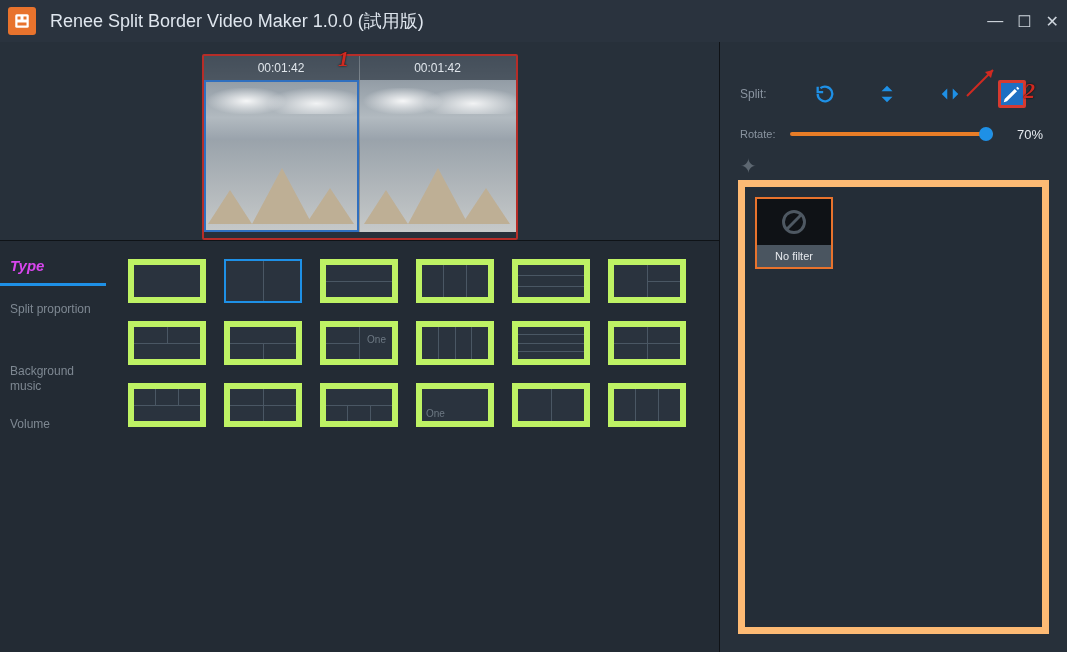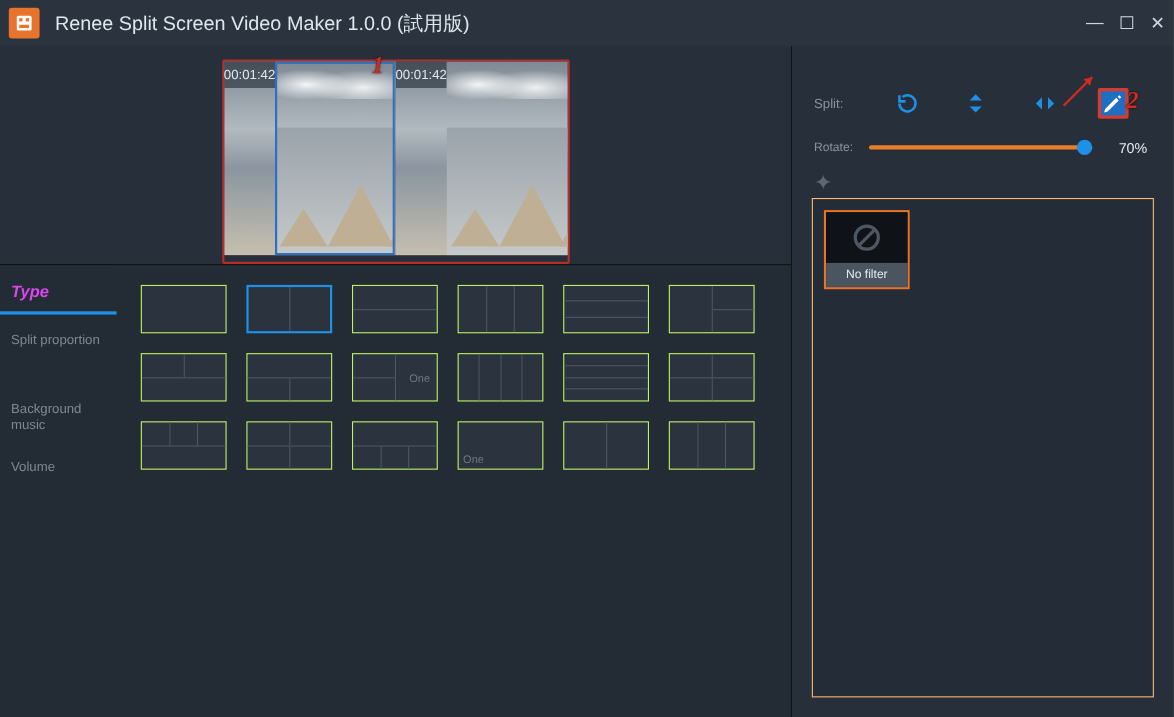--- a/index.html
+++ b/index.html
@@ -12,21 +12,21 @@
 .win-btns { display:flex; gap:14px; align-items:center; color:#cfd6de; }
 .win-btns span { cursor:pointer; font-size:16px; }
 
 .main { flex:1; display:flex; }
 .left { flex:1; display:flex; flex-direction:column; position:relative; }
 .right { width:348px; border-left:1px solid #0f1216; background:#27303a; display:flex; flex-direction:column; padding-top:30px; }
 
 .preview-area { height:198px; background:#27303a; display:flex; justify-content:center; padding-top:12px; position:relative;}
 .preview-pair { display:flex; border:2px solid transparent; position:relative;}
 .preview-pair.outer { border:2px solid #b62d28; border-radius:2px; }
-.preview-cell { width:156px; height:176px; background:linear-gradient(to bottom,#7e8994 0%,#b2bac0 35%,#8b95a0 55%,#c5bfb0 100%); position:relative; display:flex; flex-direction:row; }
+.preview-cell { width:156px; height:176px; background:linear-gradient(to bottom,#7e8994 0%,#b2bac0 35%,#8b95a0 55%,#c5bfb0 100%); position:relative; display:flex; flex-direction:column; }
 .preview-cell .timebar { height:24px; background:rgba(30,40,52,0.6); color:#e0e6ec; font-size:12px; display:flex; align-items:center; justify-content:center; }
 .preview-cell .scene { flex:1; position:relative; overflow:hidden; }
 .cloudband{position:absolute;top:8px;left:-10px;right:-10px;height:26px;background:radial-gradient(ellipse 40px 14px at 30% 50%,rgba(255,255,255,0.9),rgba(255,255,255,0)),radial-gradient(ellipse 50px 16px at 70% 60%,rgba(255,255,255,0.85),rgba(255,255,255,0));}
 .seaband{position:absolute;top:60px;left:0;right:0;bottom:0;background:linear-gradient(#9aa3ab,#c6c9c9);}
 .mound{position:absolute;bottom:8px;width:0;height:0;border-left:30px solid transparent;border-right:30px solid transparent;border-bottom:46px solid #c8b89d; filter:brightness(0.95);}
 .mound.m1{left:4px;border-bottom-width:34px;border-left-width:22px;border-right-width:22px;}
 .mound.m2{left:48px;border-bottom-width:56px;}
 .mound.m3{left:102px;border-bottom-width:36px;border-left-width:24px;border-right-width:24px;}
 .preview-cell.leftcell { border-right:1px solid rgba(0,0,0,0.15);}
 .preview-cell.leftcell .scene::after{content:"";position:absolute;inset:0;border:2px solid #2f6fbf; pointer-events:none;}
@@ -44,60 +44,60 @@
 .timecode { font-size:11px; color:#9ea7b0; letter-spacing:0.5px;}
 
 .gallery { flex:1; display:flex; background:#232b34; border-top:1px solid #0f1317;}
 .sidebar { width:106px; background:#232b34; padding-top:8px; display:flex; flex-direction:column; gap:8px; font-size:12px; color:#7e8892;}
 .side-item { padding:8px 10px; cursor:pointer; line-height:1.2;}
 .side-item.active { color:#d946ef; border-bottom:3px solid #1e90e6; font-weight:bold; font-style:italic; font-size:15px;}
 .layout-grid { flex:1; padding:18px 14px 18px 22px; overflow-y:scroll; display:flex; flex-wrap:wrap; gap:18px 18px; align-content:flex-start; position:relative;}
 .layout-grid::-webkit-scrollbar{width:16px;background:#2b343e;}
 .layout-grid::-webkit-scrollbar-thumb{background:#4a5560;border-radius:2px;}
 .layout-grid::-webkit-scrollbar-button{height:14px;background:#3a4450;}
-.lay { width:78px; height:44px; border:1px solid #bef264; background:#2a333e; cursor:pointer; position:relative; display:flex;}
+.lay { width:78px; height:44px; border:6px solid #bef264; background:#2a333e; cursor:pointer; position:relative; display:flex;}
 .lay.selected { border:2px solid #1e90e6; }
 .lay .v { border-left:1px solid #4a5764; }
 .lay .h { border-top:1px solid #4a5764; }
 .lay-label{position:absolute;bottom:2px;left:4px;font-size:10px;color:#6d7883;}
 
 .right-row { display:flex; align-items:center; padding:0 24px 0 20px; height:44px; color:#8a94a0; font-size:12px;}
 .right-label { width:54px; }
 .rot-btns { flex:1; display:flex; justify-content:space-around; align-items:center; }
 .rot-btn { width:28px; height:28px; display:flex; align-items:center; justify-content:center; cursor:pointer; color:#1e90e6; }
 .rot-btn svg { width:22px; height:22px; }
 .rot-btn.boxed { border:3px solid #d63a30; background:#1e6fc2; color:#fff; border-radius:2px; }
 
 .vol-row { display:flex; align-items:center; padding:0 24px 0 20px; height:36px; color:#8a94a0; font-size:11px; gap:10px;}
 .vol-label { width:40px; line-height:1.1;}
 .vol-track { flex:1; height:4px; background:#e87d27; position:relative; border-radius:2px;}
 .vol-thumb { position:absolute; right:0; top:-5px; width:14px;height:14px;border-radius:50%;background:#1e90e6;}
 .vol-val { width:40px; color:#e6eaef; font-size:13px; text-align:right;}
 
 .filter-head { height:28px; padding-left:20px; color:#5d6771; display:flex; align-items:center; font-size:20px;}
-.filter-panel { flex:1; margin:0 18px 18px 18px; border:1px solid #fdba74; background:#242d37; padding:10px; display:flex; align-content:flex-start; flex-wrap:wrap;}
+.filter-panel { flex:1; margin:0 18px 18px 18px; border:7px solid #fdba74; background:#242d37; padding:10px; display:flex; align-content:flex-start; flex-wrap:wrap;}
 .filter-item { width:78px; display:flex; flex-direction:column; align-items:center; border:2px solid #e8732d; background:#111418; cursor:pointer;}
 .filter-thumb { width:74px; height:46px; background:#0f1216; display:flex; align-items:center; justify-content:center;}
 .filter-thumb svg { width:28px;height:28px; color:#4e5862;}
 .filter-label { width:100%; height:22px; background:#4a5560; color:#e6e9ed; font-size:11px; display:flex; align-items:center; justify-content:center;}
 </style>
 </head>
 <body>
 
 <div class="window">
   <div class="titlebar">
     <div class="app-icon">
       <svg viewBox="0 0 24 24" fill="#fff">
           <rect x="3" y="3" width="18" height="18" rx="2" fill="#fff"></rect>
           <rect x="6" y="6" width="4" height="4" fill="#e8732d"></rect>
           <rect x="14" y="6" width="4" height="4" fill="#e8732d"></rect>
           <rect x="6" y="14" width="12" height="4" fill="#e8732d"></rect>
         </svg>
     </div>
-    <div class="title-text">Renee Split Screen Video Maker 1.0.0 (試用版)</div>
+    <div class="title-text">Renee Split Border Video Maker 1.0.0 (試用版)</div>
     <div class="win-btns">
       <span>—</span>
       <span>☐</span>
       <span>✕</span>
     </div>
   </div>
 
   <div class="main">
     <div class="left">
       <div class="preview-area">

